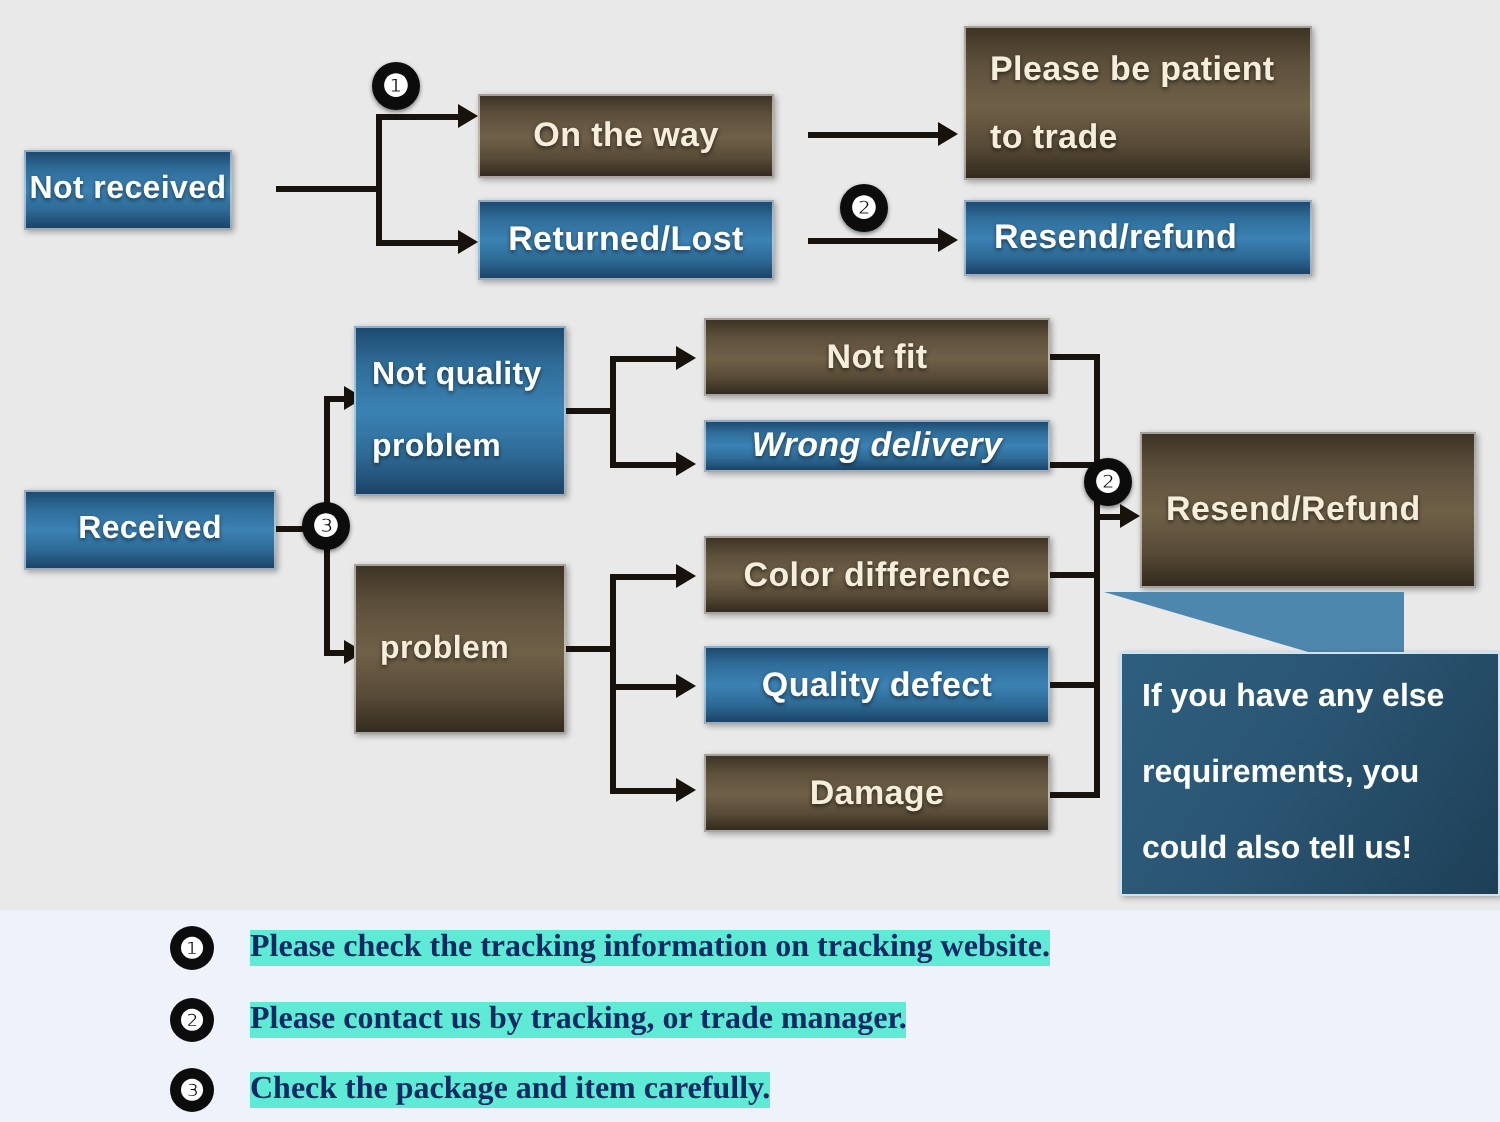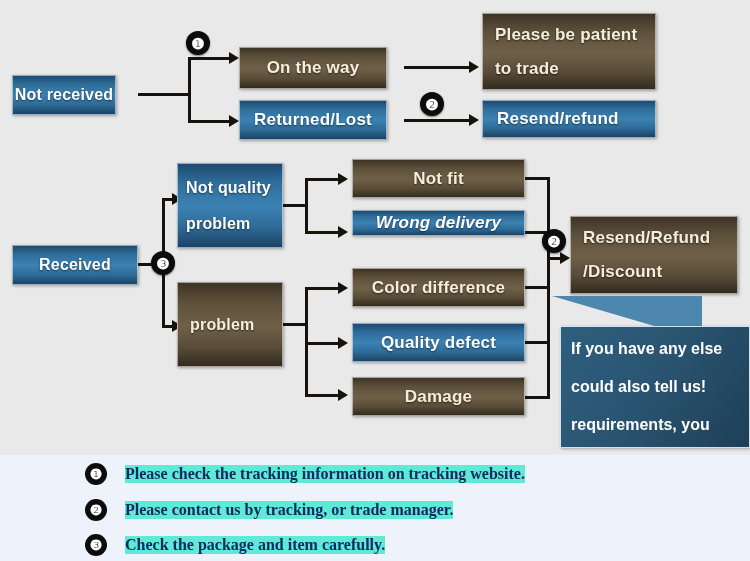--- a/index.html
+++ b/index.html
@@ -267,34 +267,33 @@
 
   <div class="hline" style="left:547px; top:257px; width:18px;"></div>
   <div class="arrow" style="left:560px; top:252px;"></div>
 
   <div class="badge" style="left:542px; top:229px;">
     <span>❷</span>
   </div>
 
   <div class="box brown left" style="left:570px; top:216px; width:168px; height:78px; font-size:17px; line-height:34px; padding-left:12px;">
     <span class="ln">Resend/Refund</span>
-    <span class="ln">/Discount</span>
   </div>
 
   <div id="callout-wrap" style="left:552px; top:296px; width:198px; height:152px;">
     <div class="callout-tail" style="left:0px; top:0px;
                 border-left: 0 solid transparent;
                 border-top: 0 solid transparent;
                 width:0; height:0;
                 border-right: 150px solid #4e87ad;
                 border-bottom: 44px solid transparent;"></div>
     <div class="callout-body" style="left:8px; top:30px; width:190px; height:122px; font-size:16px; line-height:38px;">
       <span class="ln">If you have any else</span>
+      <span class="ln">requirements, you</span>
       <span class="ln">could also tell us!</span>
-      <span class="ln">requirements, you</span>
     </div>
   </div>
 
   <div id="legend" style="left:0px; top:455px; width:750px; height:106px;">
 
     <div class="legend-row" style="left:85px; top:8px;">
       <span class="legend-badge">
         <span>❶</span>
       </span>
       <span class="legend-text">Please check the tracking information on tracking website.</span>

